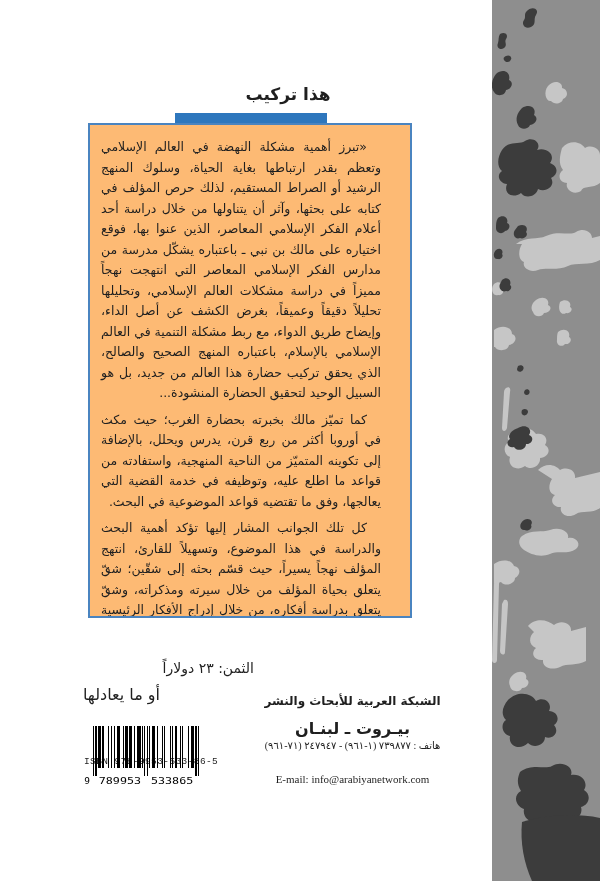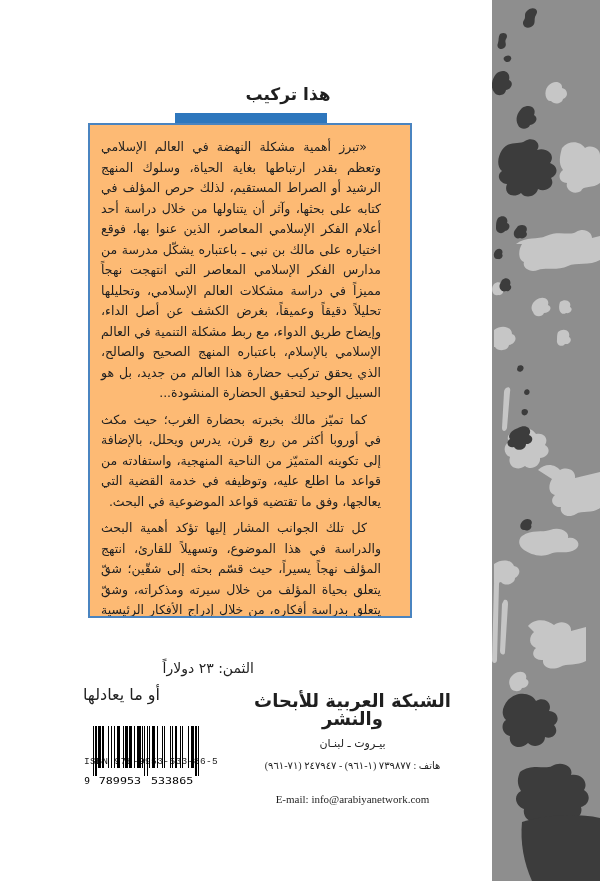--- a/index.html
+++ b/index.html
@@ -55,24 +55,24 @@
     font-family:"Liberation Mono",monospace;
     font-size:9.5px;letter-spacing:0.4px;white-space:nowrap;margin-top:44px;
   }
   .barcode-wrap{
     position:absolute;left:82px;top:726px;width:118px;height:60px;
   }
   .publisher-block{
     position:absolute;top:692px;right:130px;width:235px;
     direction:rtl;text-align:center;
   }
-  .publisher-name{font-size:18px;font-weight:bold;line-height:18px;}
-  .publisher-city{font-size:11px;font-weight:normal;margin-top:9px;letter-spacing:1px;}
+  .publisher-name{font-size:12px;font-weight:bold;line-height:18px;}
+  .publisher-city{font-size:16px;font-weight:bold;margin-top:9px;letter-spacing:1px;}
   .publisher-phone{
-    font-size:10px;margin-top:10px;white-space:nowrap;
+    font-size:10px;margin-top:2px;white-space:nowrap;
     font-family:"Liberation Serif","DejaVu Sans",serif;
   }
   .publisher-email{
     font-size:11px;margin-top:22px;direction:ltr;
     font-family:"Liberation Serif",serif;
   }
   .camo-strip{position:absolute;left:492px;top:0;width:108px;height:881px;}
   .camo-base{fill:var(--strip-base);}
   .camo-dark{fill:var(--strip-dark);}
   .camo-light{fill:var(--strip-light);}

